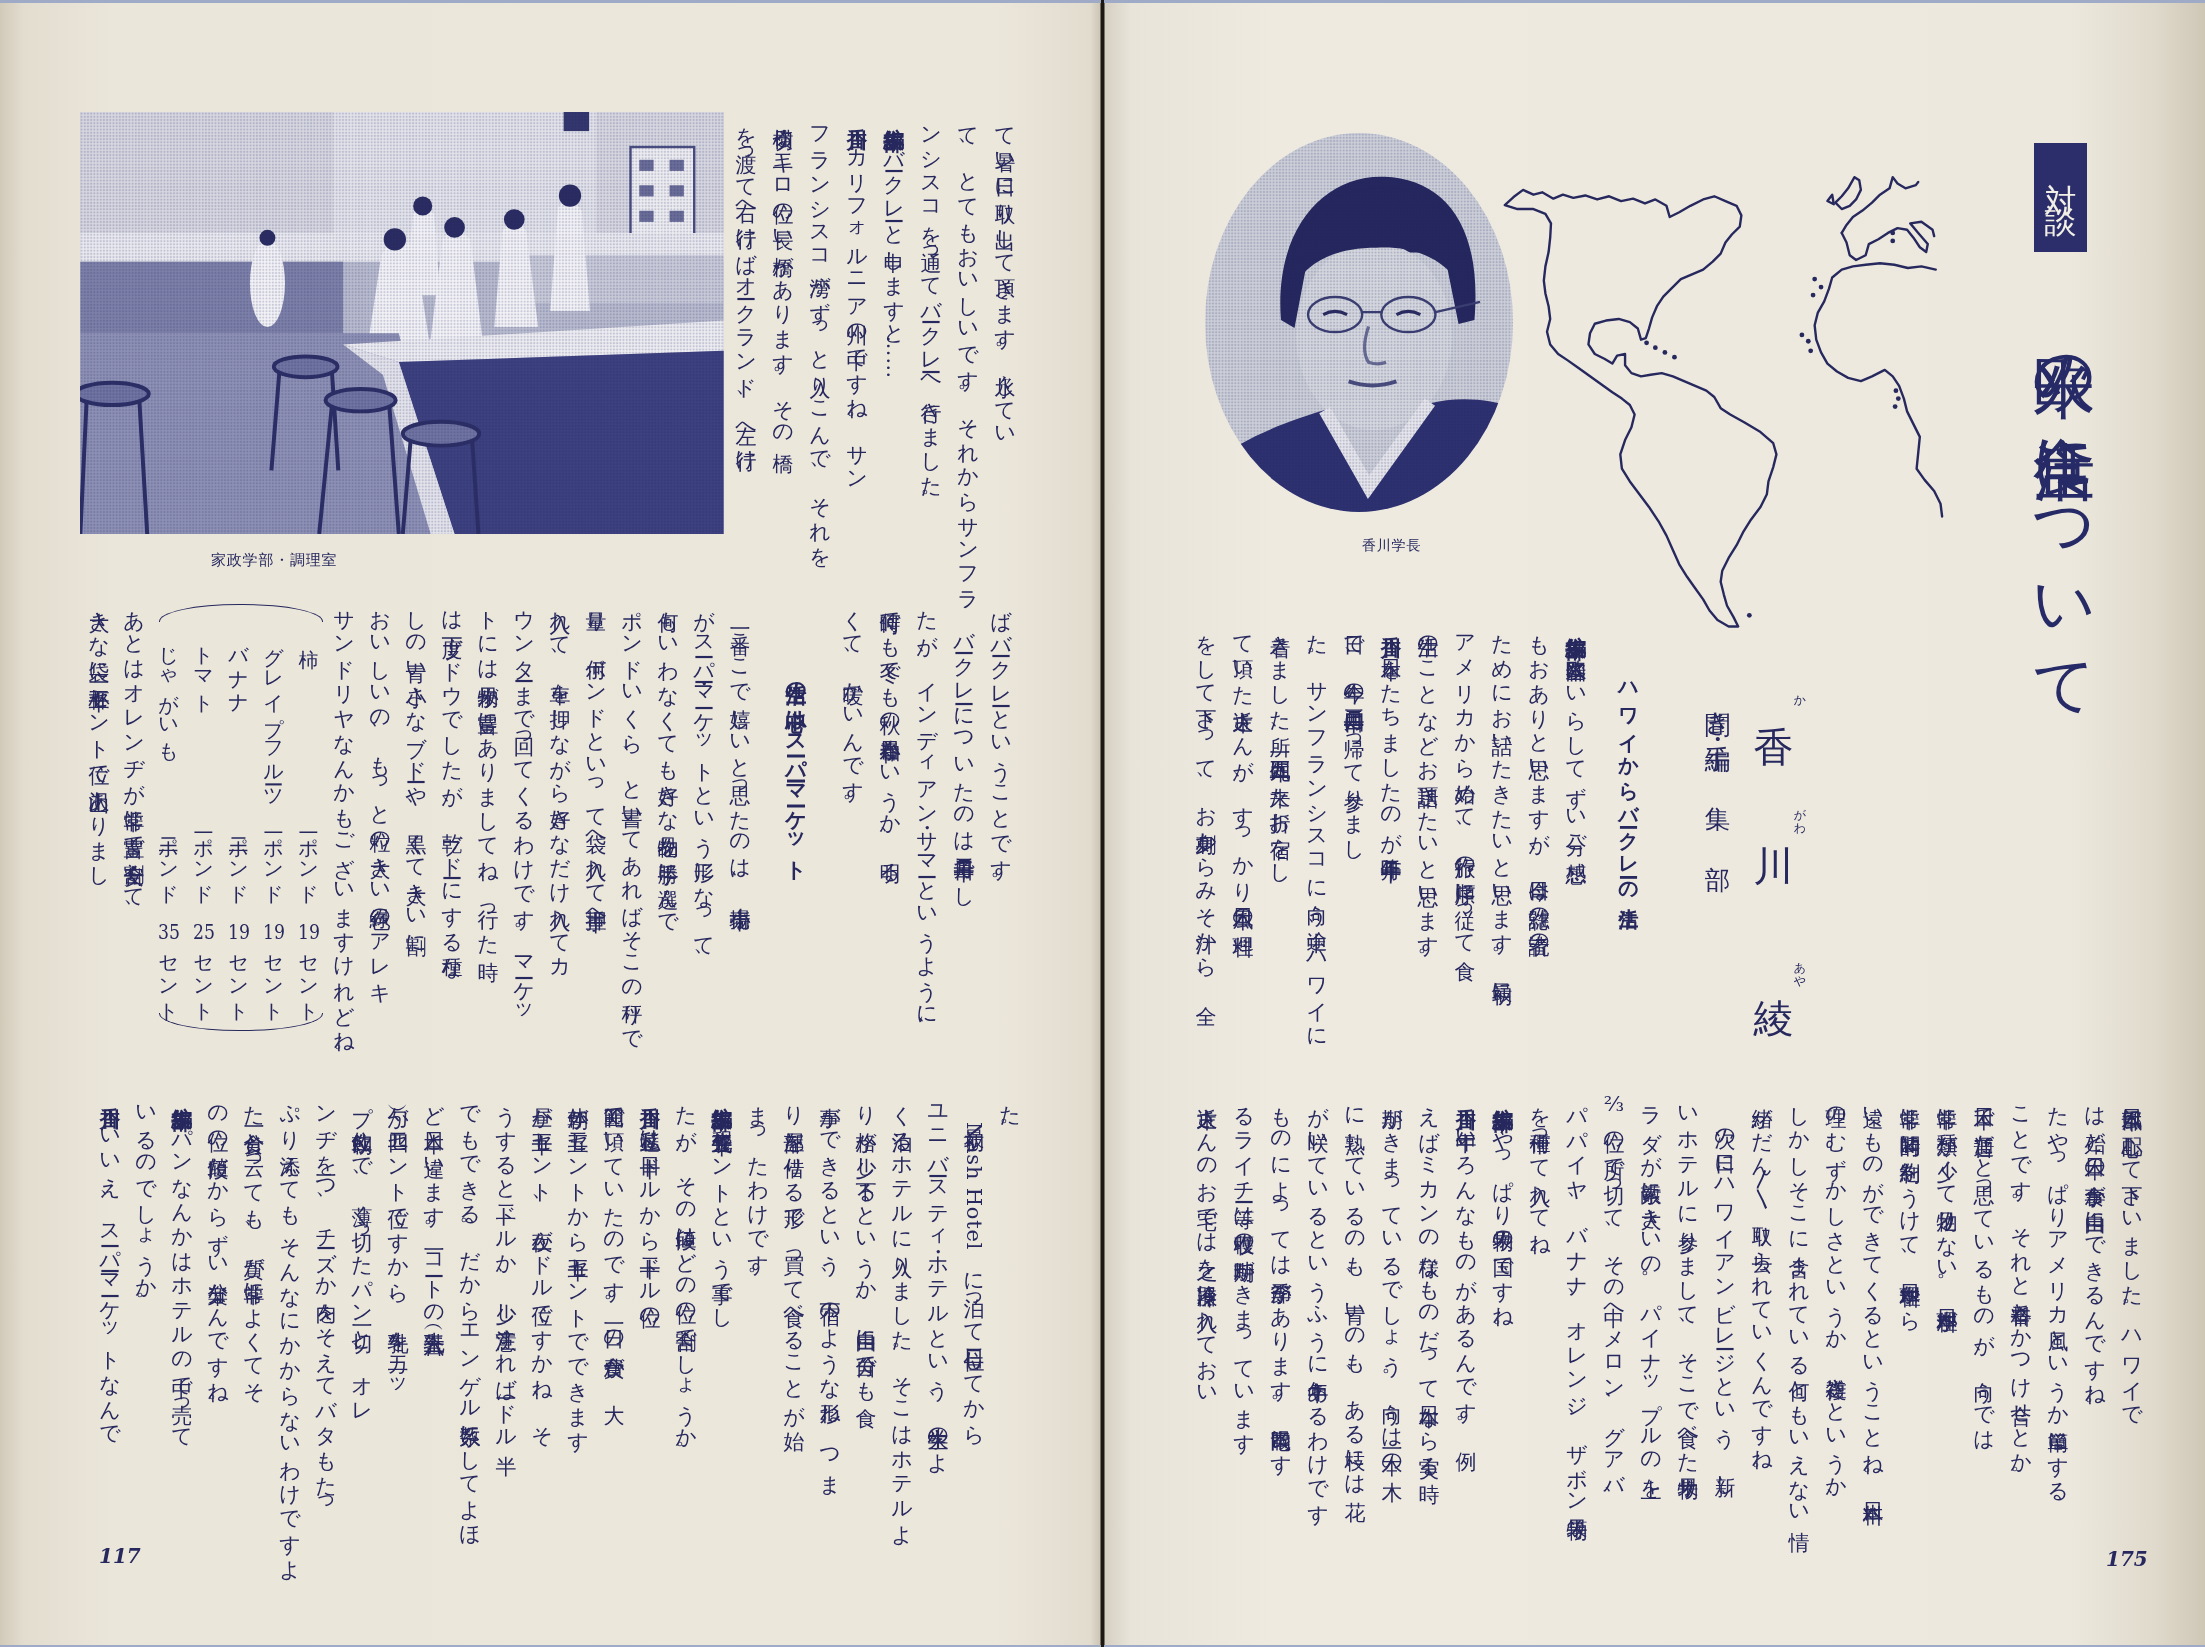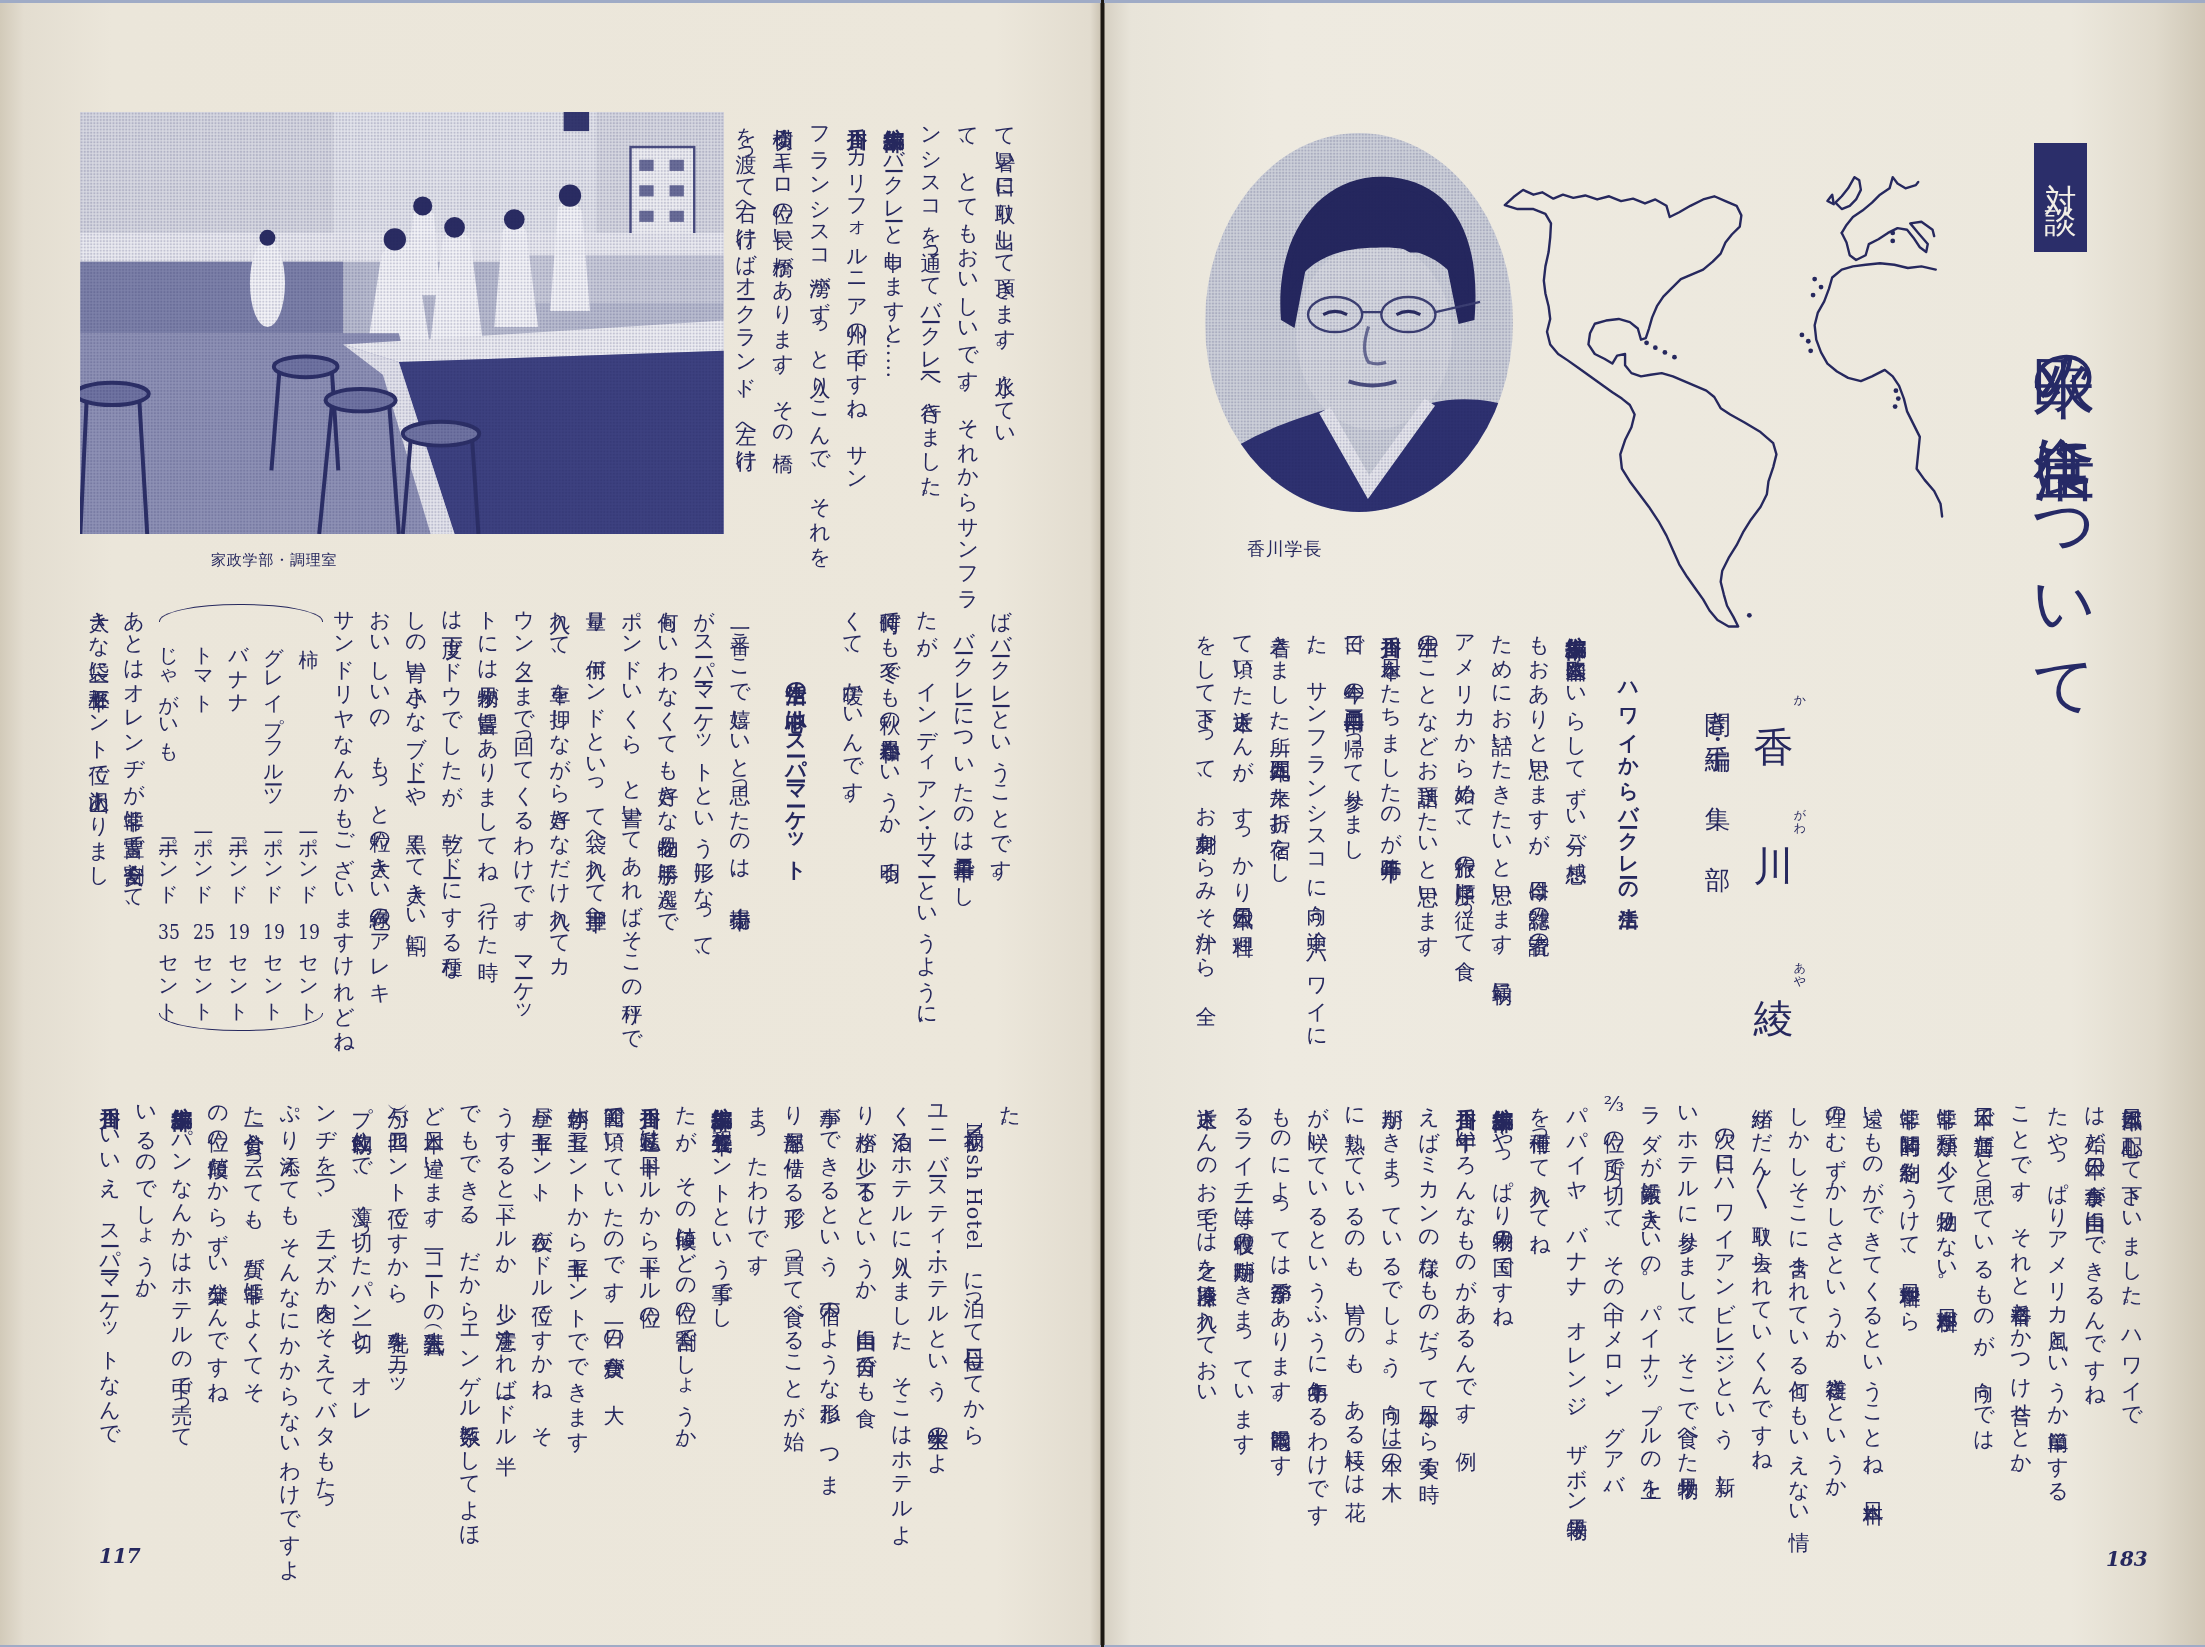--- a/index.html
+++ b/index.html
@@ -34,21 +34,21 @@
 .qty{margin-inline-end:27px}
 .tcy{text-combine-upright:all}
 .arc-top{position:absolute;left:8px;top:8px;width:164px;height:17.5px;border:1.6px solid #26285e;border-bottom:none;border-radius:80px 80px 0 0/17.5px 17.5px 0 0}
 .arc-bot{position:absolute;left:8px;top:417px;width:164px;height:17.5px;border:1.6px solid #26285e;border-top:none;border-radius:0 0 80px 80px/0 0 17.5px 17.5px}
 
 .photo{position:absolute;left:80px;top:112px;width:644px;height:422px;overflow:hidden}
 .dots{position:absolute;left:0;top:0;width:100%;height:100%;background-image:radial-gradient(rgba(30,32,90,.20) 0.8px,transparent 1.4px);background-size:3.2px 3.2px}
 .cap{position:absolute;left:211px;top:551px;font-size:15px;font-weight:normal;letter-spacing:0.8px;white-space:nowrap}
 
 .portrait{position:absolute;left:1205px;top:133px;width:308px;height:379px;border-radius:50%;overflow:hidden}
-.pcap{position:absolute;left:1247px;top:537px;font-size:18px;letter-spacing:0.8px;white-space:nowrap}
+.pcap{position:absolute;left:1362px;top:537px;font-size:14px;letter-spacing:0.8px;white-space:nowrap}
 .map{position:absolute;left:0;top:0}
 
 .label{position:absolute;left:2034px;top:143px;width:53px;height:109px;background:#2b2e6a;color:#f2efe6;writing-mode:vertical-rl;font-family:"DejaVu Sans",sans-serif;font-size:32px;line-height:53px;letter-spacing:21.5px;padding-top:14.3px;white-space:nowrap}
 .title{position:absolute;left:2030px;top:307px;width:69px;writing-mode:vertical-rl;font-size:62px;line-height:69px;letter-spacing:3.2px;white-space:nowrap;color:#262a66}
 .auth{position:absolute;left:1750px;width:56px;writing-mode:vertical-rl;font-size:40px;line-height:45px}
 .auth rt{font-size:12px}
 .intv{position:absolute;left:1703px;top:692px;width:29px;writing-mode:vertical-rl;font-size:25.5px;line-height:29px;letter-spacing:1.6px;white-space:nowrap}
 .intv .nm{letter-spacing:59px}
 .sechead{position:absolute;left:1617px;top:670px;width:24px;writing-mode:vertical-rl;font-family:"DejaVu Sans",sans-serif;font-weight:bold;font-size:20px;line-height:24px;letter-spacing:1.6px;white-space:nowrap}
 .pnum{position:absolute;font-style:italic;font-weight:bold;font-size:20px}
@@ -306,15 +306,15 @@
     <div class="col"><span class="spk">香川</span><span>年中いろんなものがあるんです。例</span></div>
     <div class="col">えばミカンの様なものだって日本なら実る時</div>
     <div class="col">期がきまっているでしょう。向うは一本の木</div>
     <div class="col">に熟しているのも、青いのも、ある枝には花</div>
     <div class="col">が咲いているというふうに年中あるわけです</div>
     <div class="col">ものによっては季節があります。竜眼肉にす</div>
     <div class="col">るライチー等は収穫の時期がきまっています</div>
     <div class="col">近末さんのお宅では之を冷凍器に入れておい</div>
   </div>
 
-  <div class="pnum" style="left:2106px;top:1547px">183</div>
+  <div class="pnum" style="left:2106px;top:1547px">175</div>
 </div>
 
 
 </body></html>

